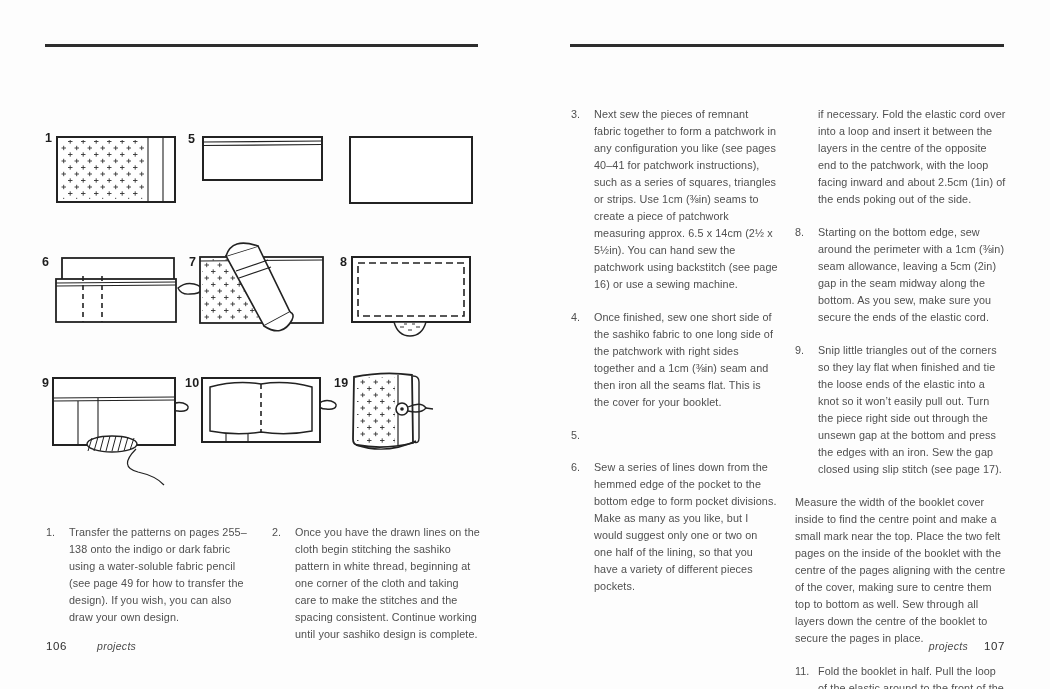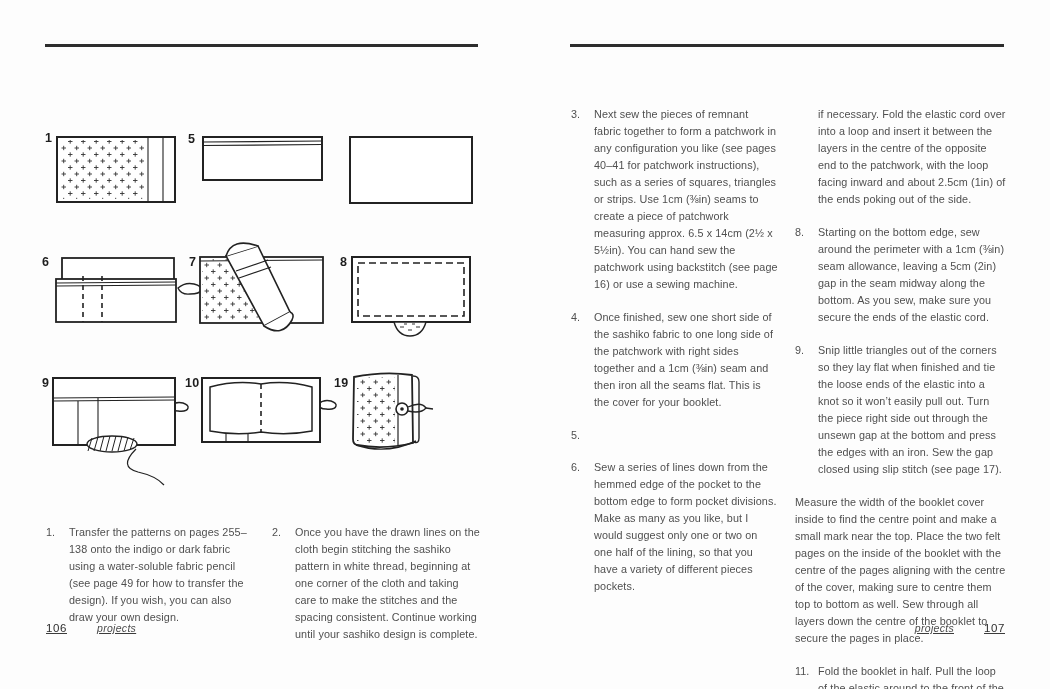--- a/index.html
+++ b/index.html
@@ -22,27 +22,27 @@
   .step{display:flex;margin-bottom:16px;}
   .step-num{
     flex:none;width:23px;
     font-size:10.8px;color:#4f4f4f;line-height:16.4px;
   }
   .step-text{
     flex:1;
     font-size:10.8px;line-height:17px;color:#4f4f4f;
     letter-spacing:.1px;
   }
-  .footer{position:absolute;top:622px;font-size:11px;color:#3c3c3c;text-decoration:underline;}
+  .footer{position:absolute;top:640px;font-size:11px;color:#3c3c3c;}
   .footer .pgnum{font-size:11.5px;letter-spacing:.6px;color:#2e2e2e;}
   .footer .section{font-style:italic;font-size:10.5px;color:#4a4a4a;letter-spacing:.3px;}
   .footer-left{left:46px;}
   .footer-left .section{margin-left:30px;}
   .footer-right{right:45px;text-align:right;}
-  .footer-right .pgnum{margin-left:30px;}
+  .footer-right .pgnum{margin-left:16px;}
 </style>
 </head>
 <body>
 
 <div class="rule" style="left:45px;top:44px;width:433px;"></div>
 <div class="rule" style="left:570px;top:44px;width:434px;"></div>
 
 <div class="fig-label" style="left:45px;top:131px;">1</div>
 <div class="fig-label" style="left:188px;top:132px;">5</div>
 <div class="fig-label" style="left:328px;top:140px;margin-left:44px;">5.1</div>

